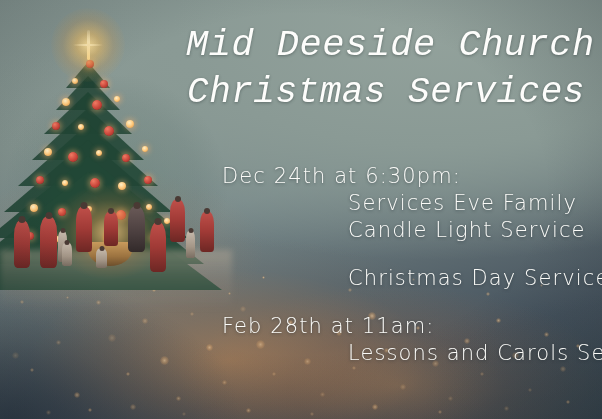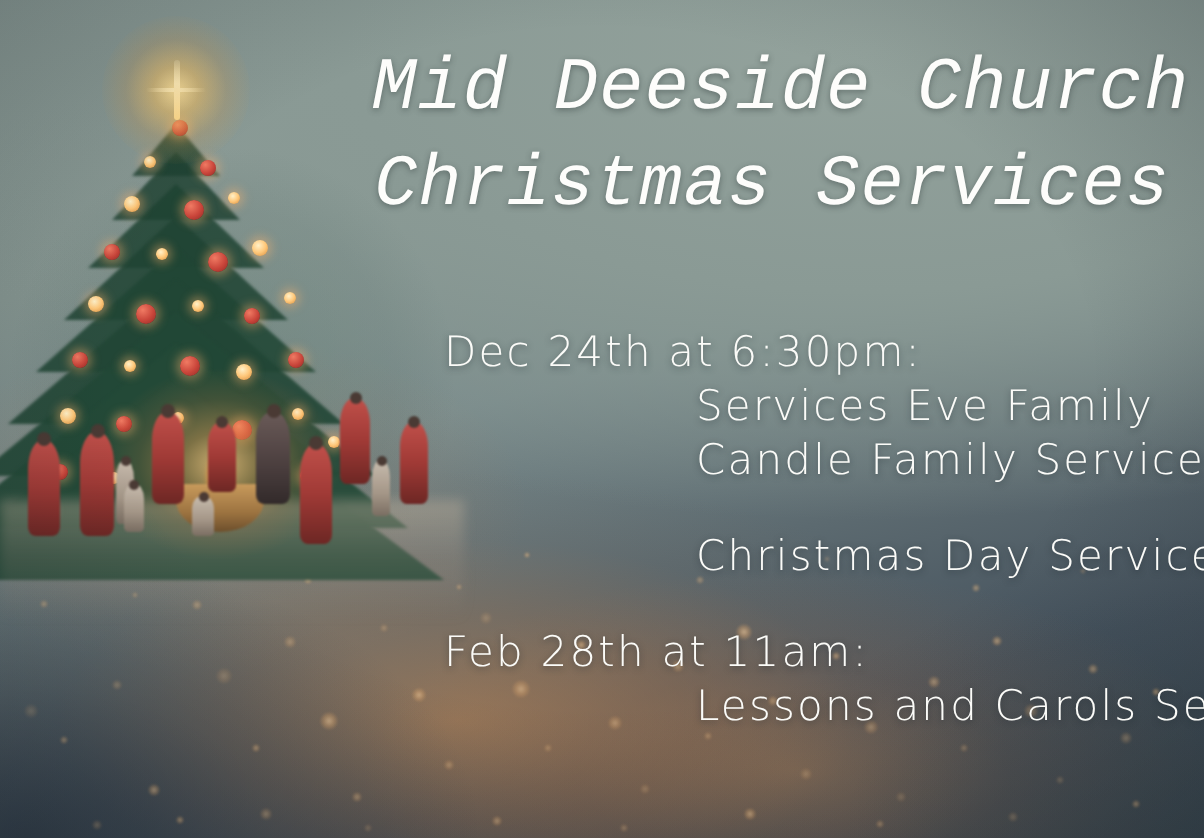--- a/index.html
+++ b/index.html
@@ -385,21 +385,21 @@
   <div class="title">
     <span class="title-line title-line-1">Mid Deeside Church</span>
     <span class="title-line title-line-2">Christmas Services</span>
   </div>
 
   <div class="services">
 
     <div class="service">
       <div class="svc-when">Dec 24th at 6:30pm:</div>
       <div class="svc-what">Services Eve Family</div>
-      <div class="svc-what">Candle Family Service</div>
+      <div class="svc-what">Candle Light Service</div>
     </div>
 
     <div class="service">
       <div class="svc-what">Christmas Day Service</div>
     </div>
 
     <div class="service">
       <div class="svc-when">Feb 28th at 11am:</div>
       <div class="svc-what">Lessons and Carols Service</div>
     </div>

